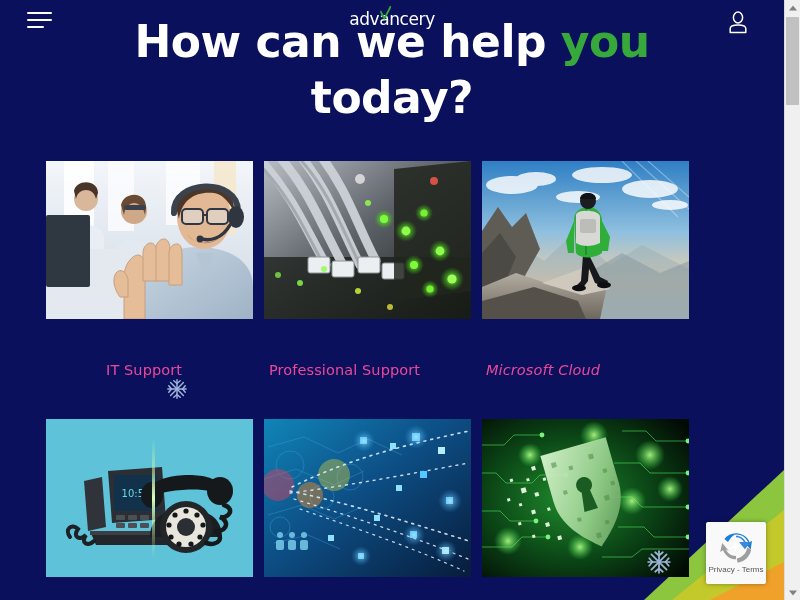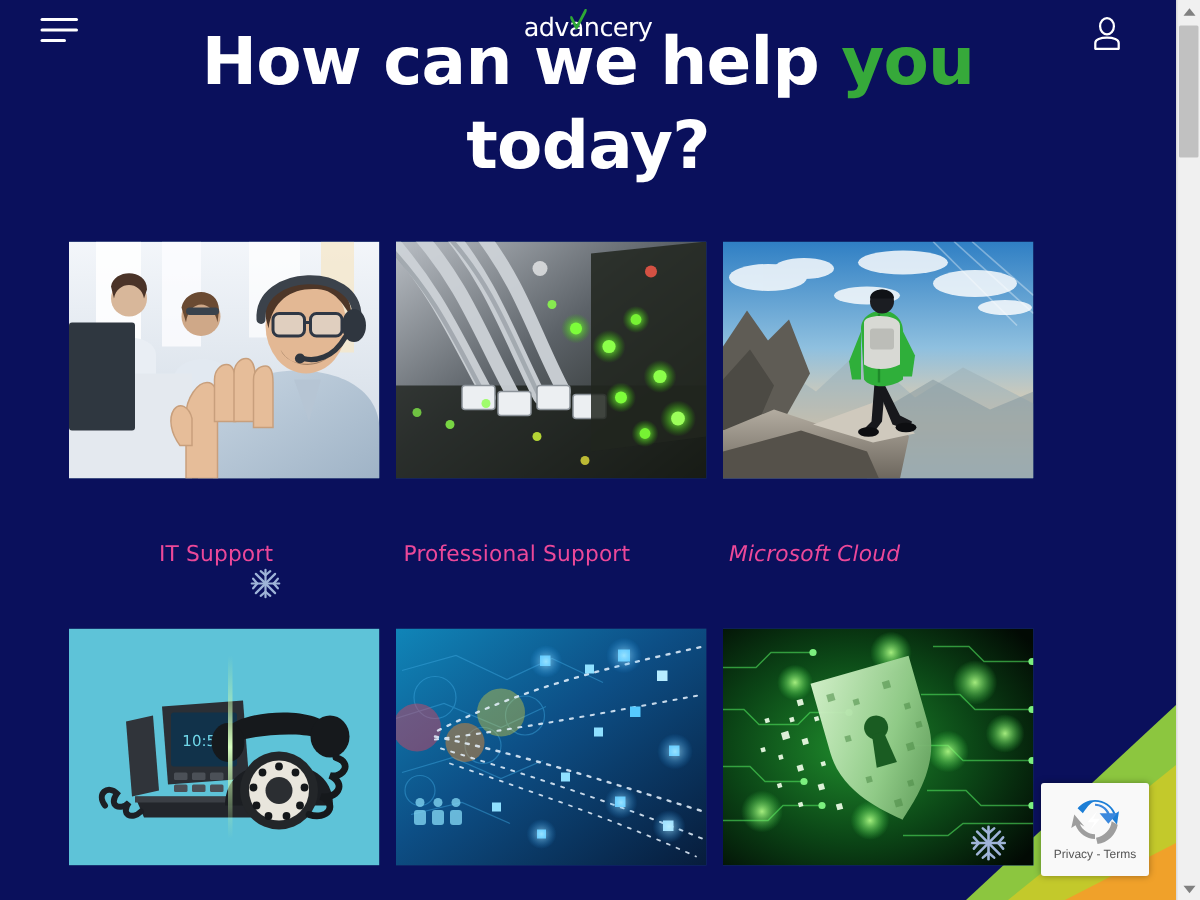--- a/index.html
+++ b/index.html
@@ -180,21 +180,21 @@
     z-index: 12;
   }
   #snow-1 { left: 166px; top: 378px; width: 22px; height: 22px; }
   #snow-2 { left: 646px; top: 549px; width: 26px; height: 26px; }
 
   
   #recaptcha {
     position: absolute;
     right: 18px;
     bottom: 16px;
-    width: 72px;
+    width: 60px;
     height: 62px;
     background: #f9f9f9;
     border-radius: 2px;
     box-shadow: 0 0 5px rgba(0,0,0,0.35);
     z-index: 40;
     display: flex;
     flex-direction: column;
     align-items: center;
     justify-content: center;
     cursor: pointer;

